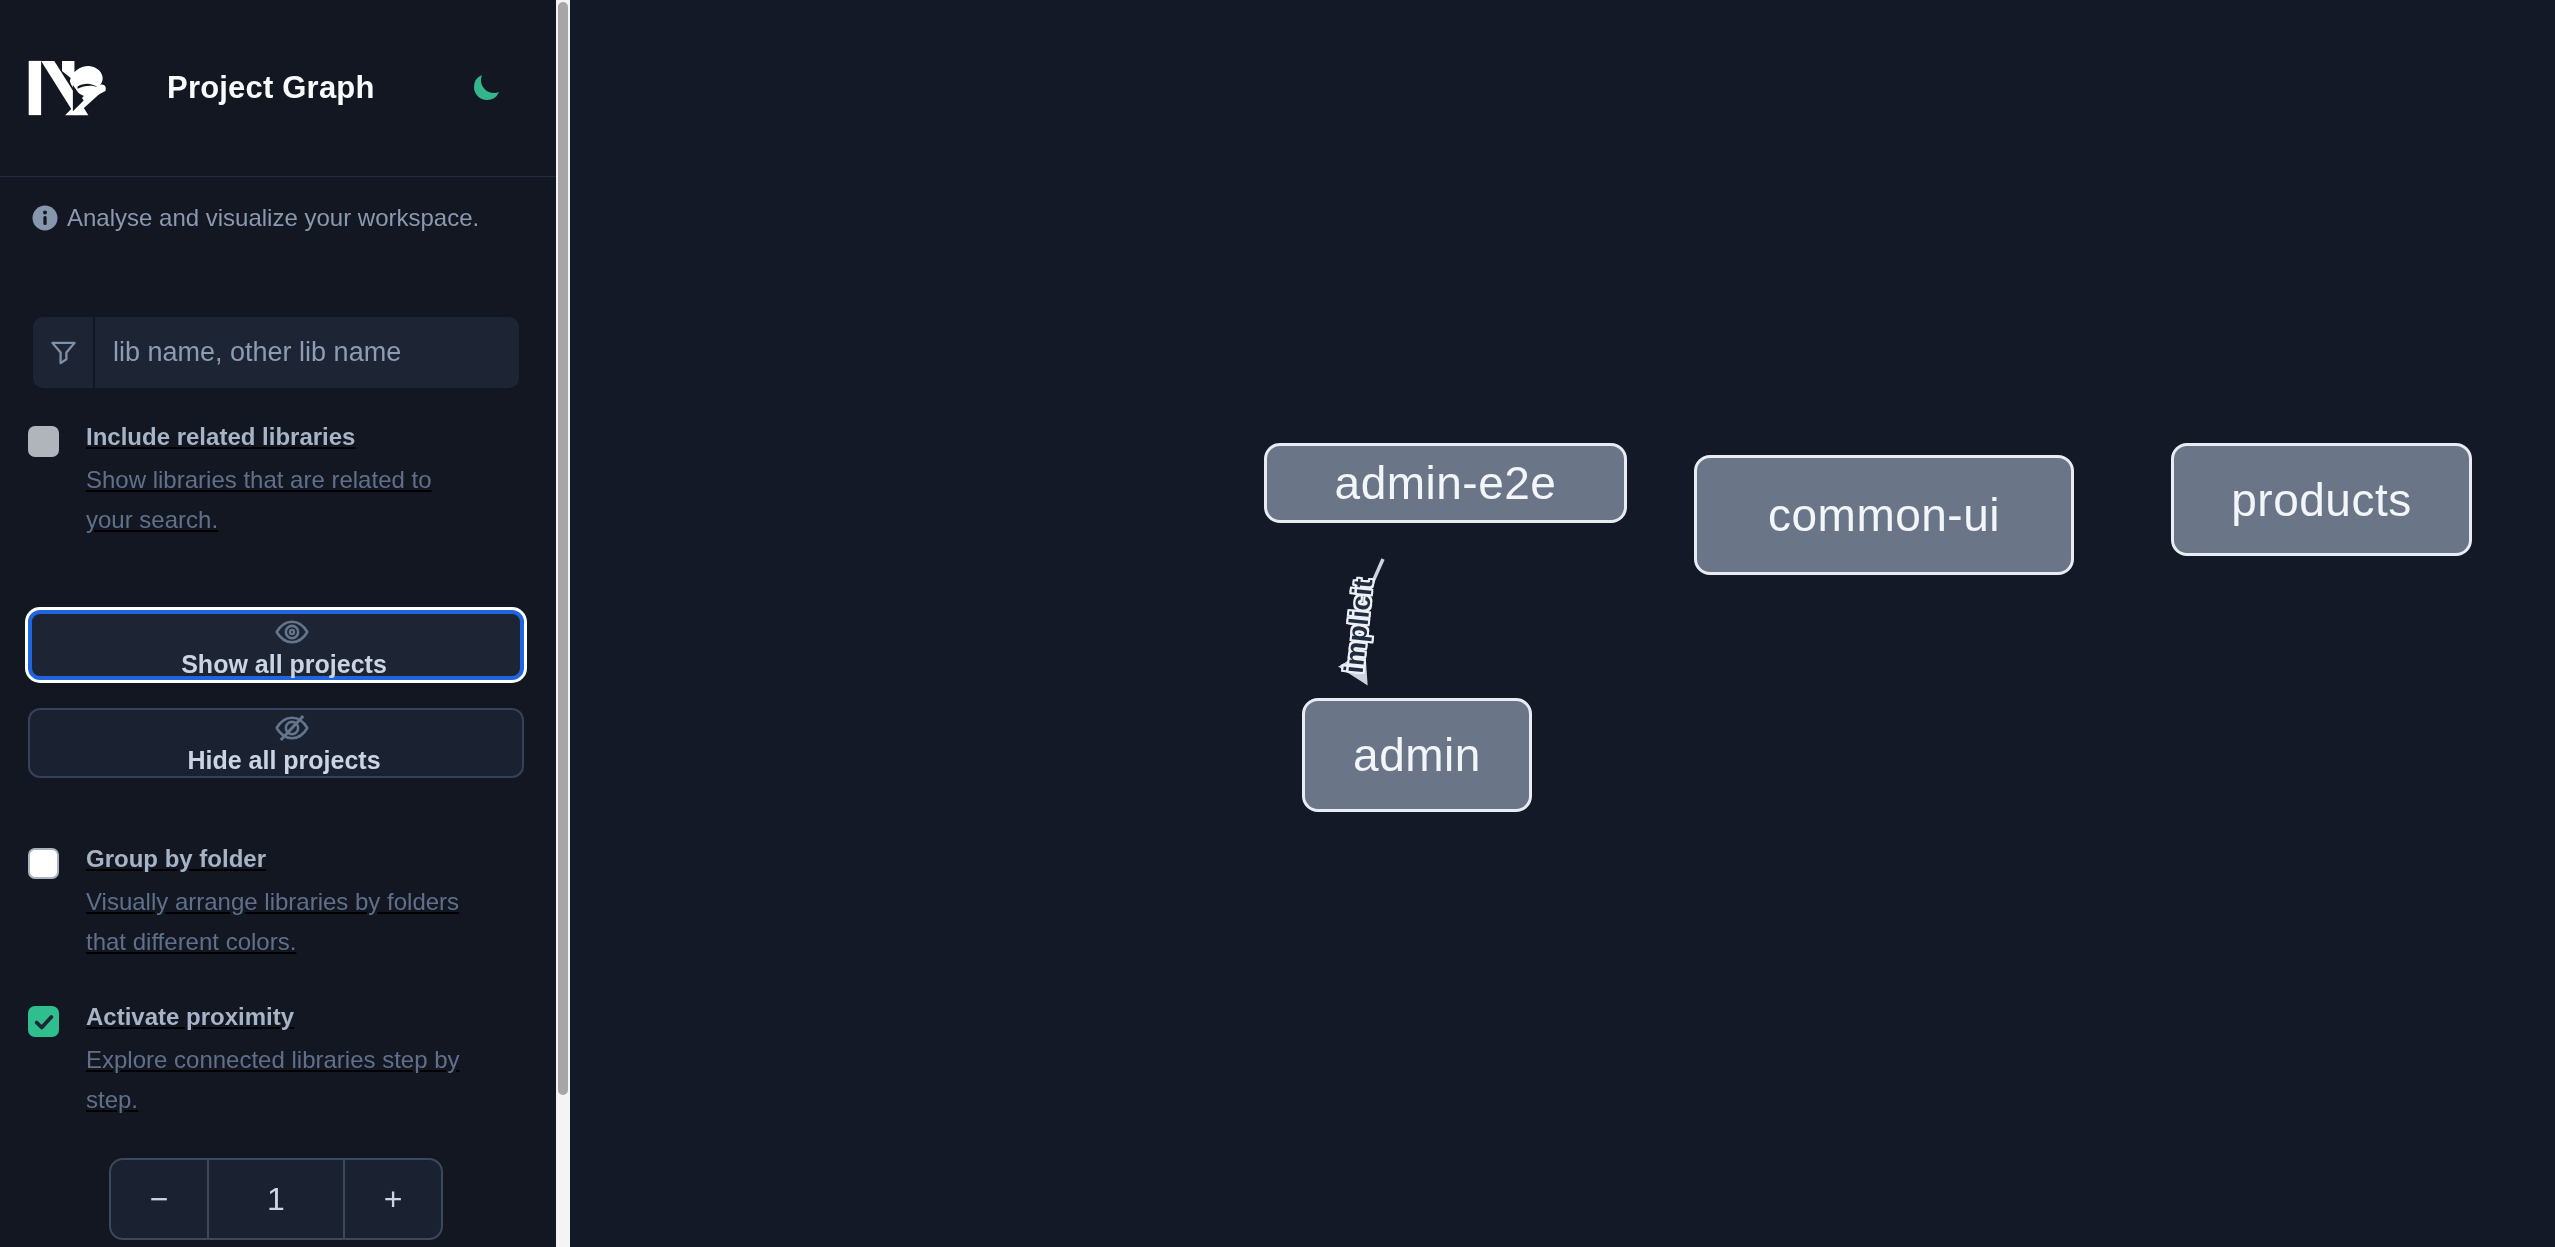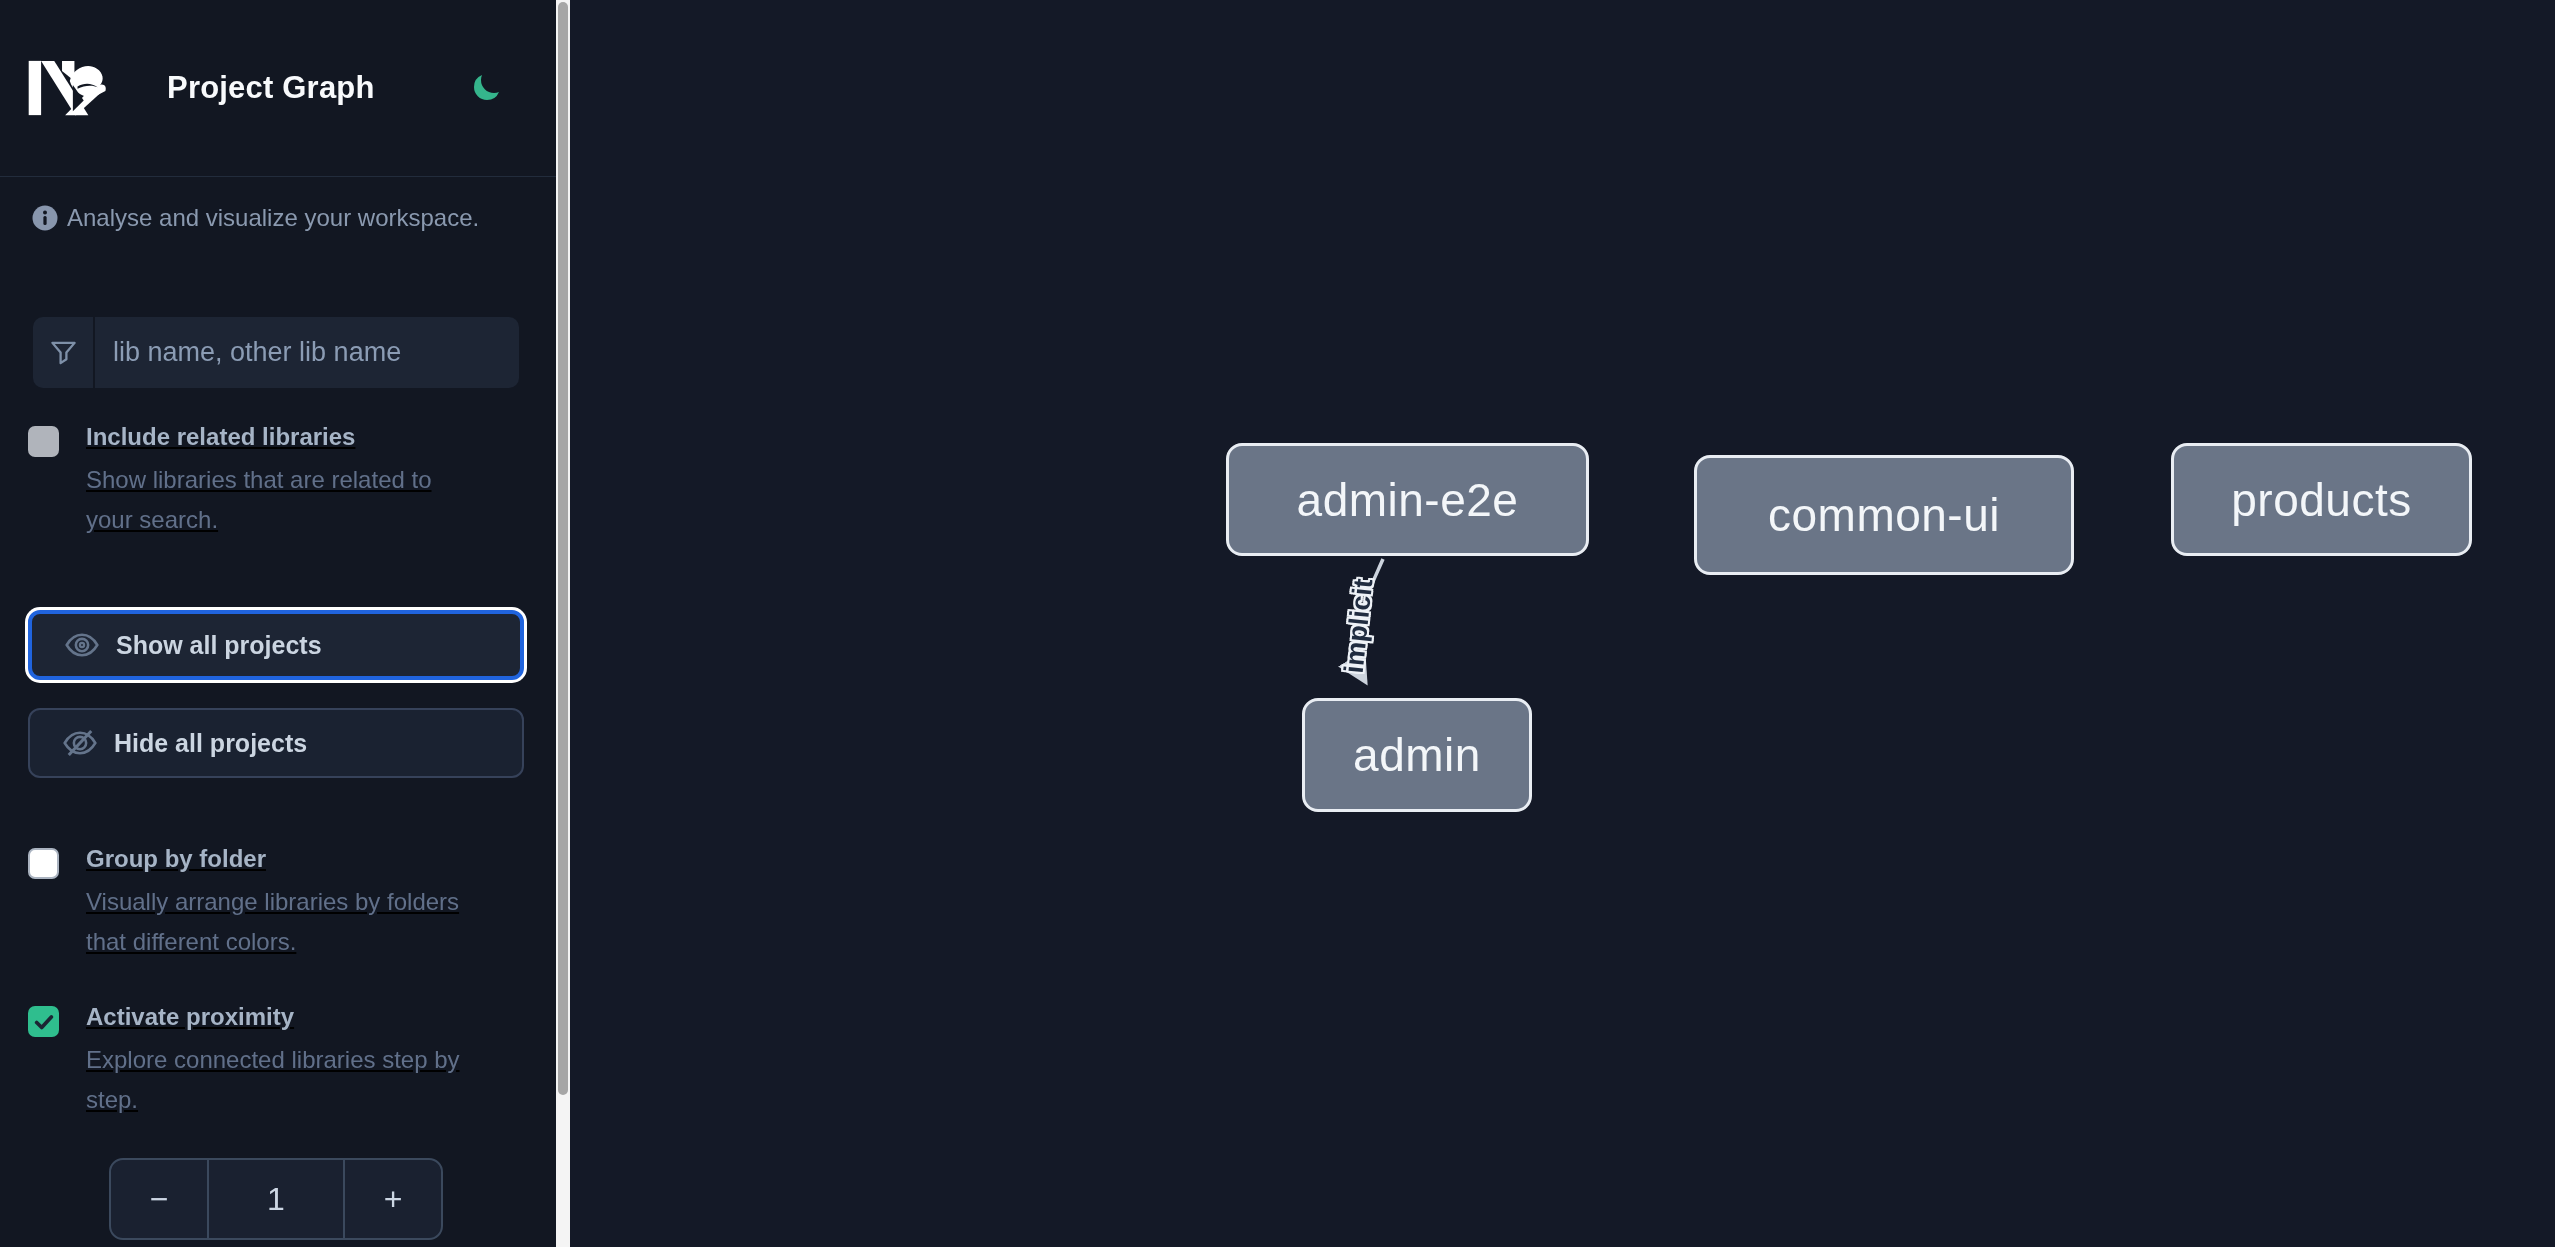--- a/index.html
+++ b/index.html
@@ -32,21 +32,21 @@
   .checkbox.unchecked-disabled { background:#b0b4bb; }
   .checkbox.unchecked { background:#ffffff; border:2px solid #aab3c0; }
   .checkbox.checked { background:#2fbe8e; }
   .checkbox svg { display:none; }
   .checkbox.checked svg { display:block; }
   .check-texts { margin-left:27px; max-width:390px; }
   .check-label { font-size:24px; font-weight:700; color:#a6b4c6; line-height:30px; }
   .check-desc { margin-top:8px; font-size:24px; color:#61708a; line-height:40px; max-width:380px; }
 
   .btn { display:flex; align-items:center; width:496px; height:70px; margin-left:28px;
-         border-radius:12px; cursor:pointer; font-family:"Liberation Sans", sans-serif; }
+         border-radius:12px; cursor:pointer; font-family:"Liberation Sans", sans-serif;flex-direction:column; }
   .btn-label { font-size:25px; font-weight:700; color:#cbd5e1; margin-left:16px; }
   .btn .btn-icon { margin-left:32px; flex:0 0 auto; }
   .btn-primary { margin-top:70px; background:#1d2534; border:4px solid #2064de; box-shadow:0 0 0 3px #ffffff; }
   .btn-secondary { margin-top:28px; background:#1a2231; border:2px solid #36425a; }
 
   .stepper { margin:38px 0 0 109px; width:334px; height:82px; border:2px solid #3b495d; border-radius:14px;
              display:flex; background:#1a2130; overflow:hidden; }
   .stepper > * { display:flex; align-items:center; justify-content:center; font-size:32px; color:#ccd6e3; }
   .step-btn { width:96px; background:transparent; border:none; cursor:pointer; font-family:"Liberation Sans", sans-serif; }
   .step-value { flex:1; border-left:2px solid #3b495d; border-right:2px solid #3b495d; }
@@ -179,21 +179,21 @@
       <svg class="edges-svg" id="edges-svg" width="2555" height="1247" viewBox="0 0 2555 1247">
         <defs>
           <marker id="arrowhead" orient="auto" markerWidth="10" markerHeight="9" refX="7.5" refY="4.5">
             <path d="M0,0 L9,4.5 L0,9 Z" fill="#ccd3dd"></path>
           </marker>
         </defs>
       <path d="M 813 559 C 796 598, 772 642, 795 681" fill="none" stroke="#ccd3dd" stroke-width="3.5" marker-end="url(#arrowhead)"></path>
           <path d="M 2140 559 C 2123 598, 2099 642, 2122 681" fill="none" stroke="#ccd3dd" stroke-width="3.5" marker-end="url(#arrowhead)"></path>
         </svg>
     <div class="edge-label" style="left: 789px; top: 626px; transform: translate(-50%, -50%) rotate(-84deg);">implicit</div>
-        <div class="graph-node" style="left: 656px; top: 443px; width: 363px; height: 113px;">
+        <div class="graph-node" style="left: 694px; top: 443px; width: 363px; height: 80px;">
           <span>admin-e2e</span>
         </div>
         <div class="graph-node" style="left: 1124px; top: 455px; width: 380px; height: 120px;">
           <span>common-ui</span>
         </div>
         <div class="graph-node" style="left: 1601px; top: 443px; width: 301px; height: 113px;">
           <span>products</span>
         </div>
         <div class="graph-node" style="left: 732px; top: 698px; width: 230px; height: 114px;">
           <span>admin</span>

